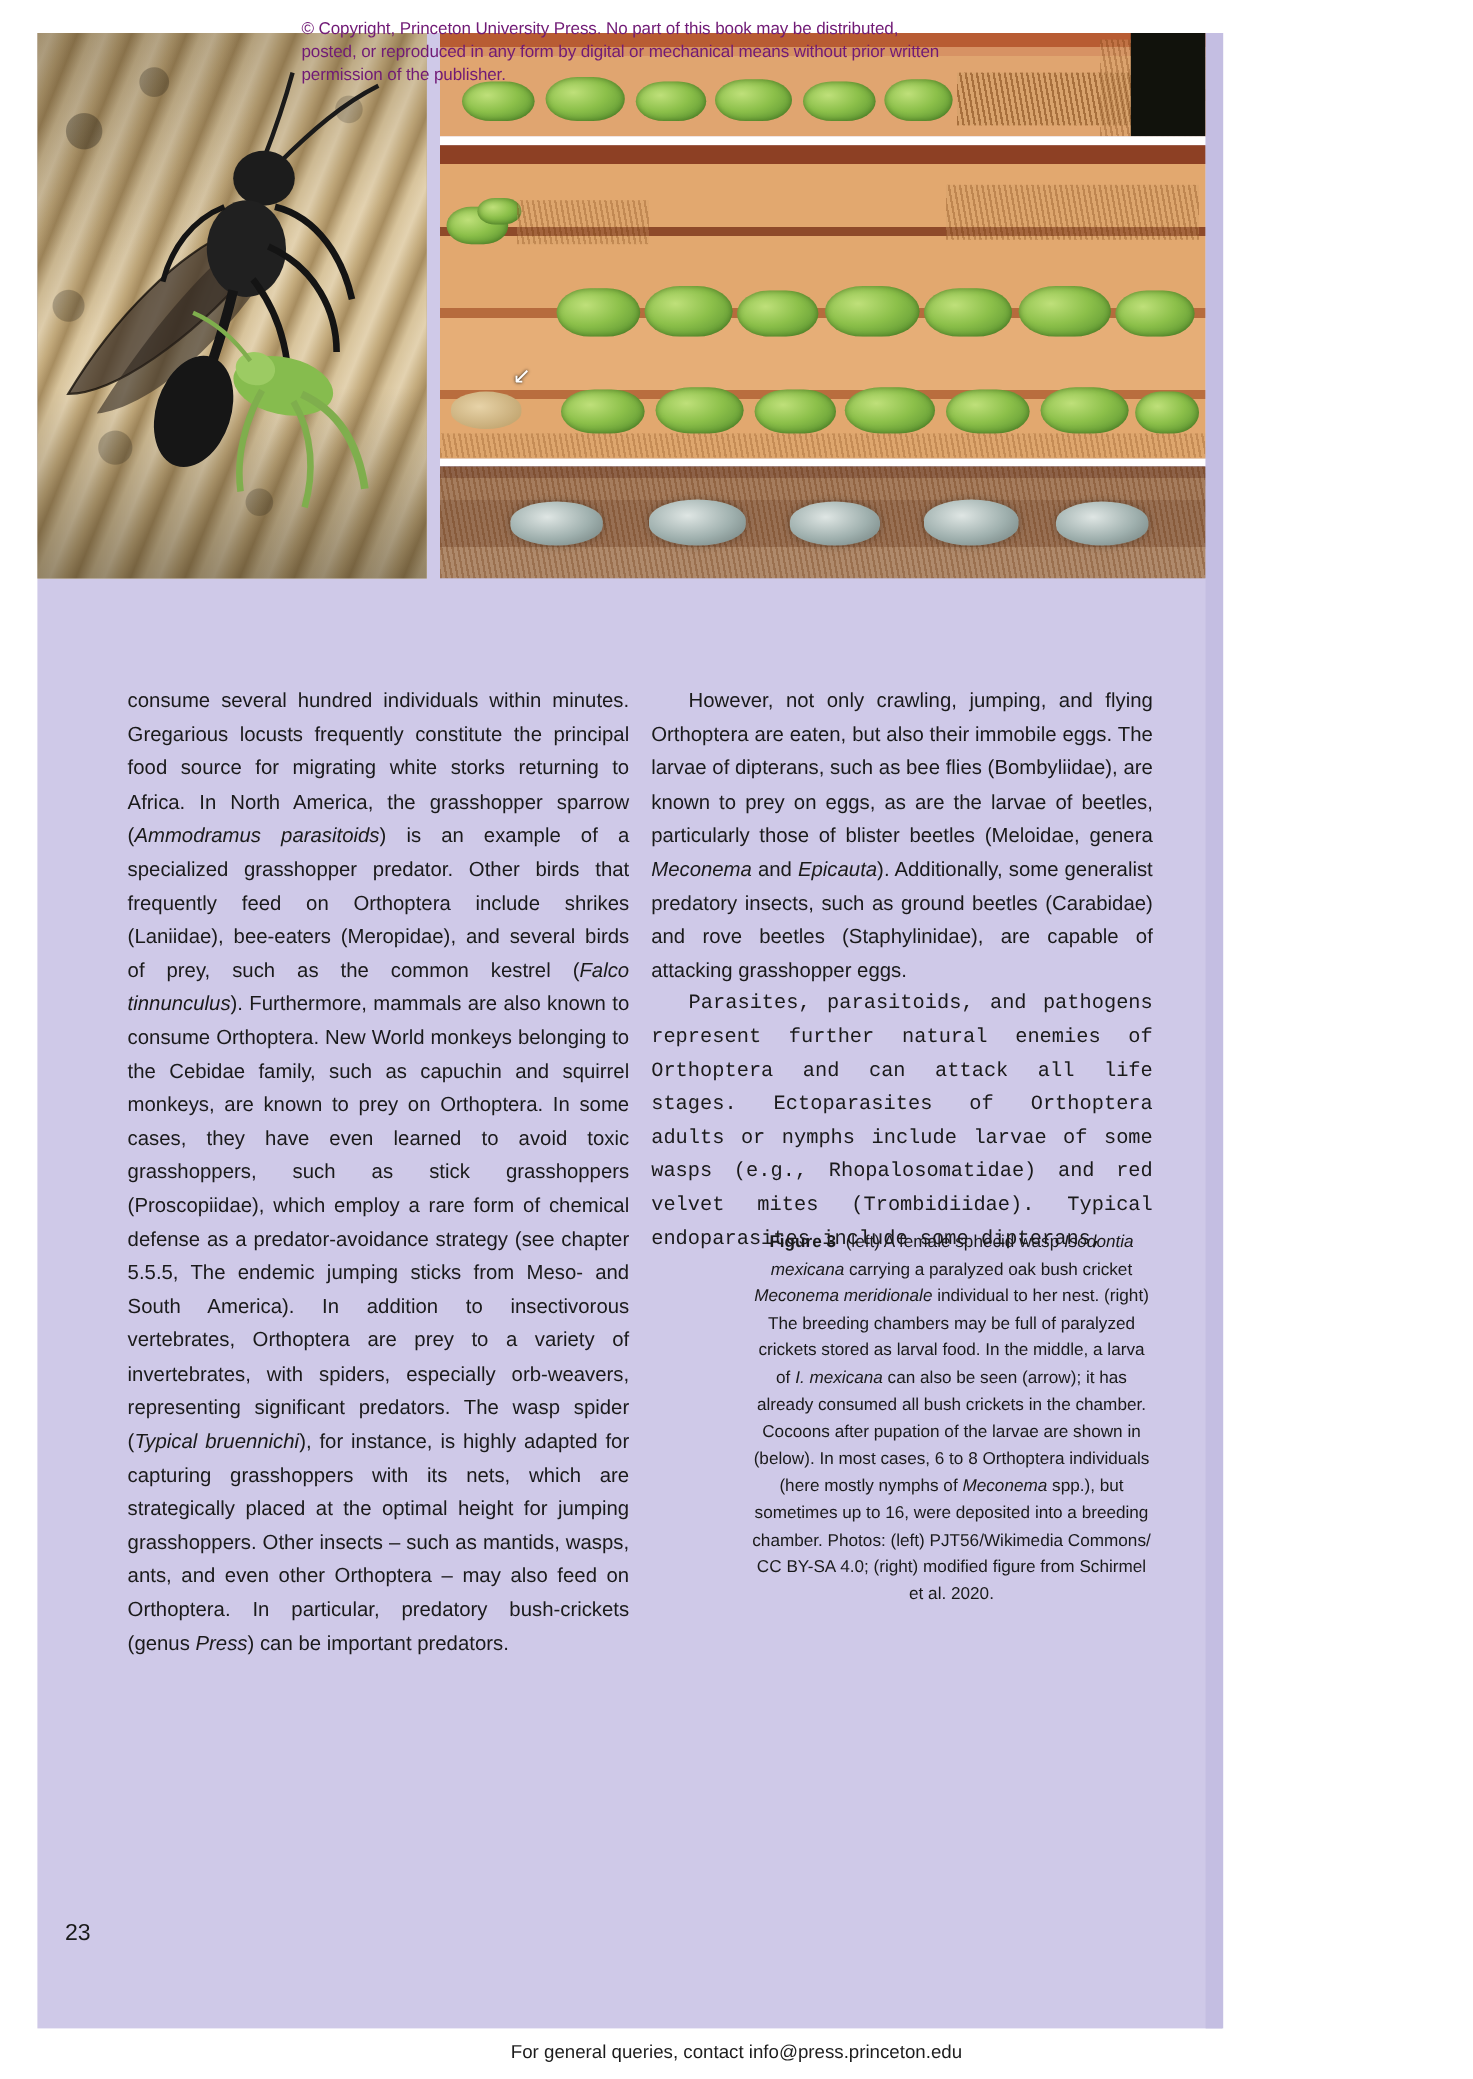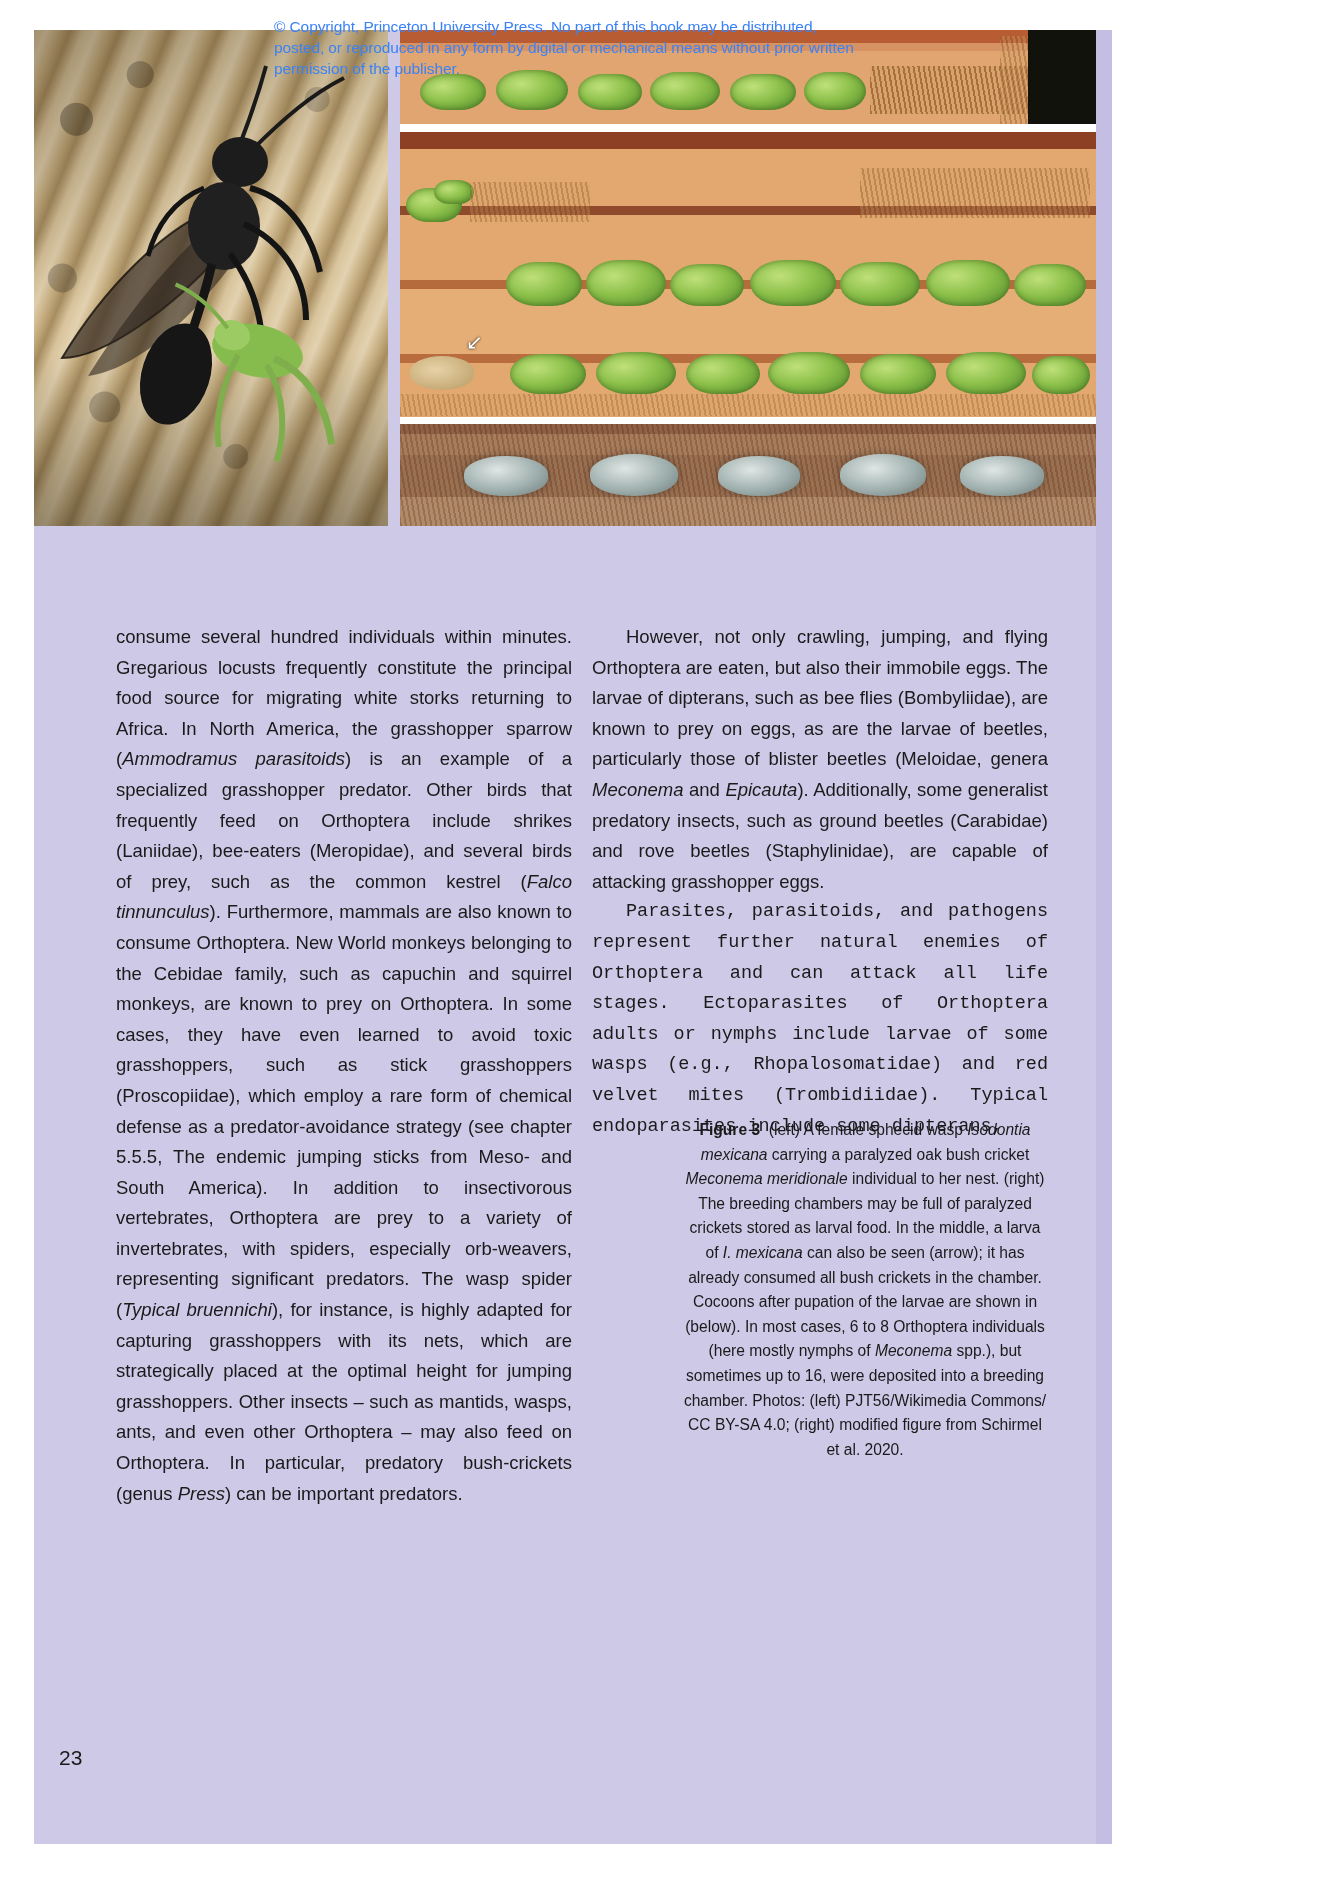--- a/index.html
+++ b/index.html
@@ -43,21 +43,21 @@
   }
 
   
   .copyright {
     position: absolute;
     left: 274px;
     top: 16px;
     width: 580px;
     font-size: 15.5px;
     line-height: 21px;
-    color: #3b82f6;
+    color: #701a75;
     font-family: "Liberation Sans", sans-serif;
     z-index: 40;
     letter-spacing: -0.1px;
   }
 
   .footer {
     position: absolute;
     left: 0;
     top: 1856px;
     width: 1339px;
@@ -365,13 +365,14 @@
     paralyzed crickets stored as larval food. In the middle, a larva of <em>I. mexicana</em> can also be seen
     (arrow); it has already consumed all bush crickets in the chamber. Cocoons after pupation of the larvae
     are shown in (below). In most cases, 6 to 8 Orthoptera individuals (here mostly nymphs of
     <em>Meconema</em> spp.), but sometimes up to 16, were deposited into a breeding chamber.
     Photos: (left) PJT56/Wikimedia Commons/ CC BY-SA 4.0; (right) modified figure from Schirmel et al. 2020.
   </div>
 
   <div class="folio">23</div>
 
   <div class="copyright">© Copyright, Princeton University Press. No part of this book may be distributed, posted, or reproduced in any form by digital or mechanical means without prior written permission of the publisher.</div>
+  <div class="footer">For general queries, contact info@press.princeton.edu</div>
 </div>
 
 </body></html>

